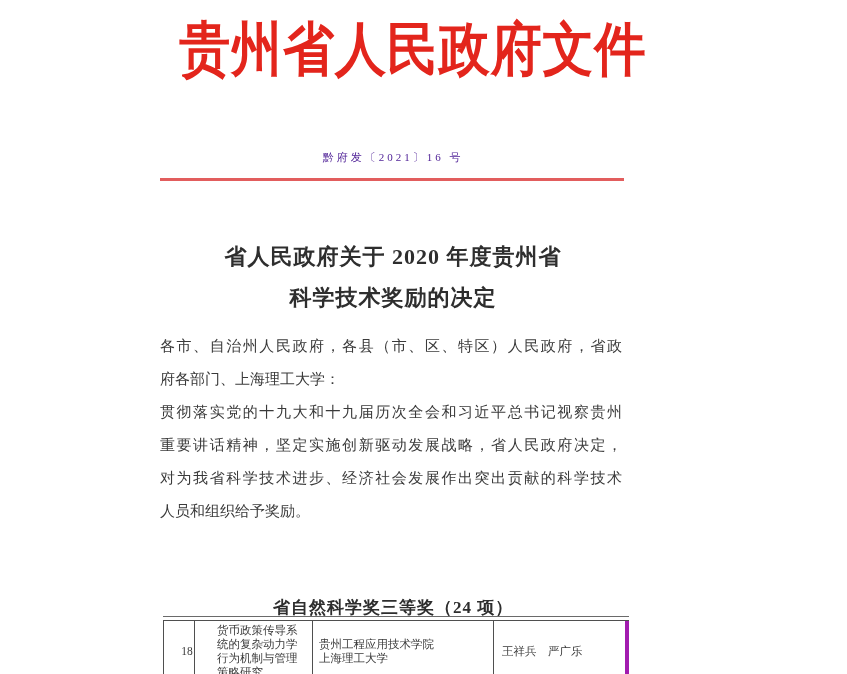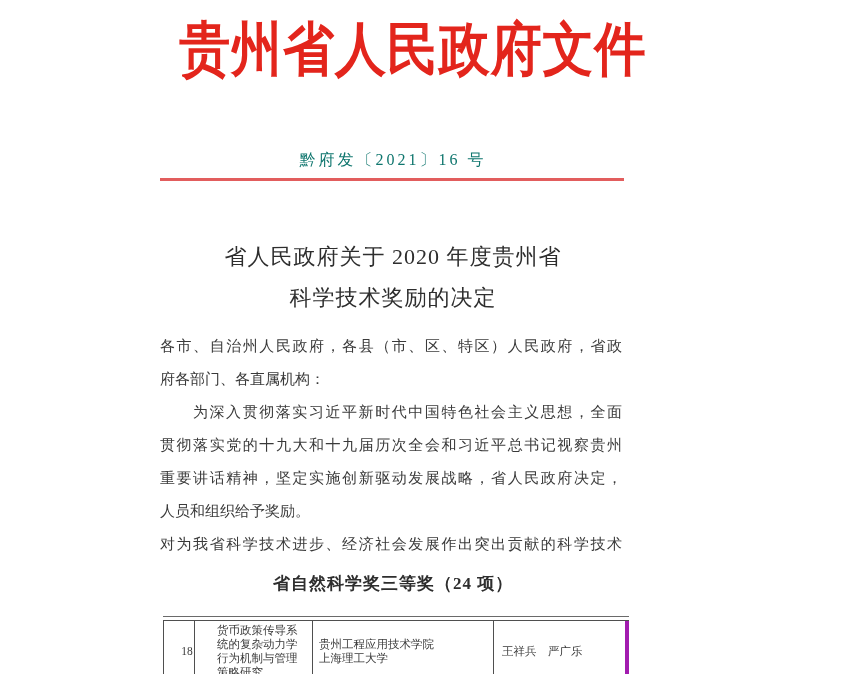--- a/index.html
+++ b/index.html
@@ -27,61 +27,61 @@
     transform-origin: center;
     white-space: nowrap;
     letter-spacing: 1px;
   }
   .doc-number {
     position: absolute;
     left: 160px;
     width: 466px;
     top: 150px;
     text-align: center;
-    font-size: 16px;
+    font-size: 11px;
     letter-spacing: 3px;
-    color: #0f766e;
+    color: #4c1d95;
   }
   .red-rule {
     position: absolute;
     left: 160px;
     top: 178px;
     width: 464px;
     height: 3px;
     background: #e25d5d;
   }
   .doc-title {
     position: absolute;
     left: 160px;
     width: 466px;
     top: 236px;
     text-align: center;
     font-size: 22px;
-    font-weight: normal;
+    font-weight: bold;
     line-height: 41px;
     color: #2e2e2e;
     letter-spacing: 1px;
   }
   .body-text {
     position: absolute;
     left: 160px;
     width: 462px;
     top: 330px;
     font-size: 15px;
     line-height: 33px;
     color: #3a3a3a;
   }
   .line { width: 100%; }
   .line.justify { text-align: justify; text-align-last: justify; }
   .line.indent { text-indent: 33px; }
   .section-heading {
     position: absolute;
     left: 160px;
     width: 466px;
-    top: 572px;
+    top: 596px;
     text-align: center;
     font-size: 17px;
     font-weight: bold;
     color: #2e2e2e;
     letter-spacing: 1px;
   }
   .award-table {
     position: absolute;
     left: 163px;
     top: 616px;
@@ -129,26 +129,25 @@
 
   <div class="red-rule"></div>
 
   <div class="doc-title">
     <div>省人民政府关于 2020 年度贵州省</div>
     <div>科学技术奖励的决定</div>
   </div>
 
   <div class="body-text">
     <div class="line justify">各市、自治州人民政府，各县（市、区、特区）人民政府，省政</div>
-    <div class="line">府各部门、各直属机构：</div>
-    <div class="line justify indent">为深入贯彻落实习近平新时代中国特色社会主义思想，全面</div>
+    <div class="line">府各部门、上海理工大学：</div>
     <div class="line justify">贯彻落实党的十九大和十九届历次全会和习近平总书记视察贵州</div>
     <div class="line justify">重要讲话精神，坚定实施创新驱动发展战略，省人民政府决定，</div>
+    <div class="line justify">对为我省科学技术进步、经济社会发展作出突出贡献的科学技术</div>
     <div class="line">人员和组织给予奖励。</div>
-    <div class="line justify">对为我省科学技术进步、经济社会发展作出突出贡献的科学技术</div>
   </div>
 
   <div class="section-heading">省自然科学奖三等奖（24 项）</div>
 
   <div class="award-table">
     <div class="table-hairline"></div>
     <div class="table-grid">
       <div class="t-row">
         <div class="t-cell c-no">18</div>
         <div class="t-cell c-proj">货币政策传导系统的复杂动力学行为机制与管理策略研究</div>

